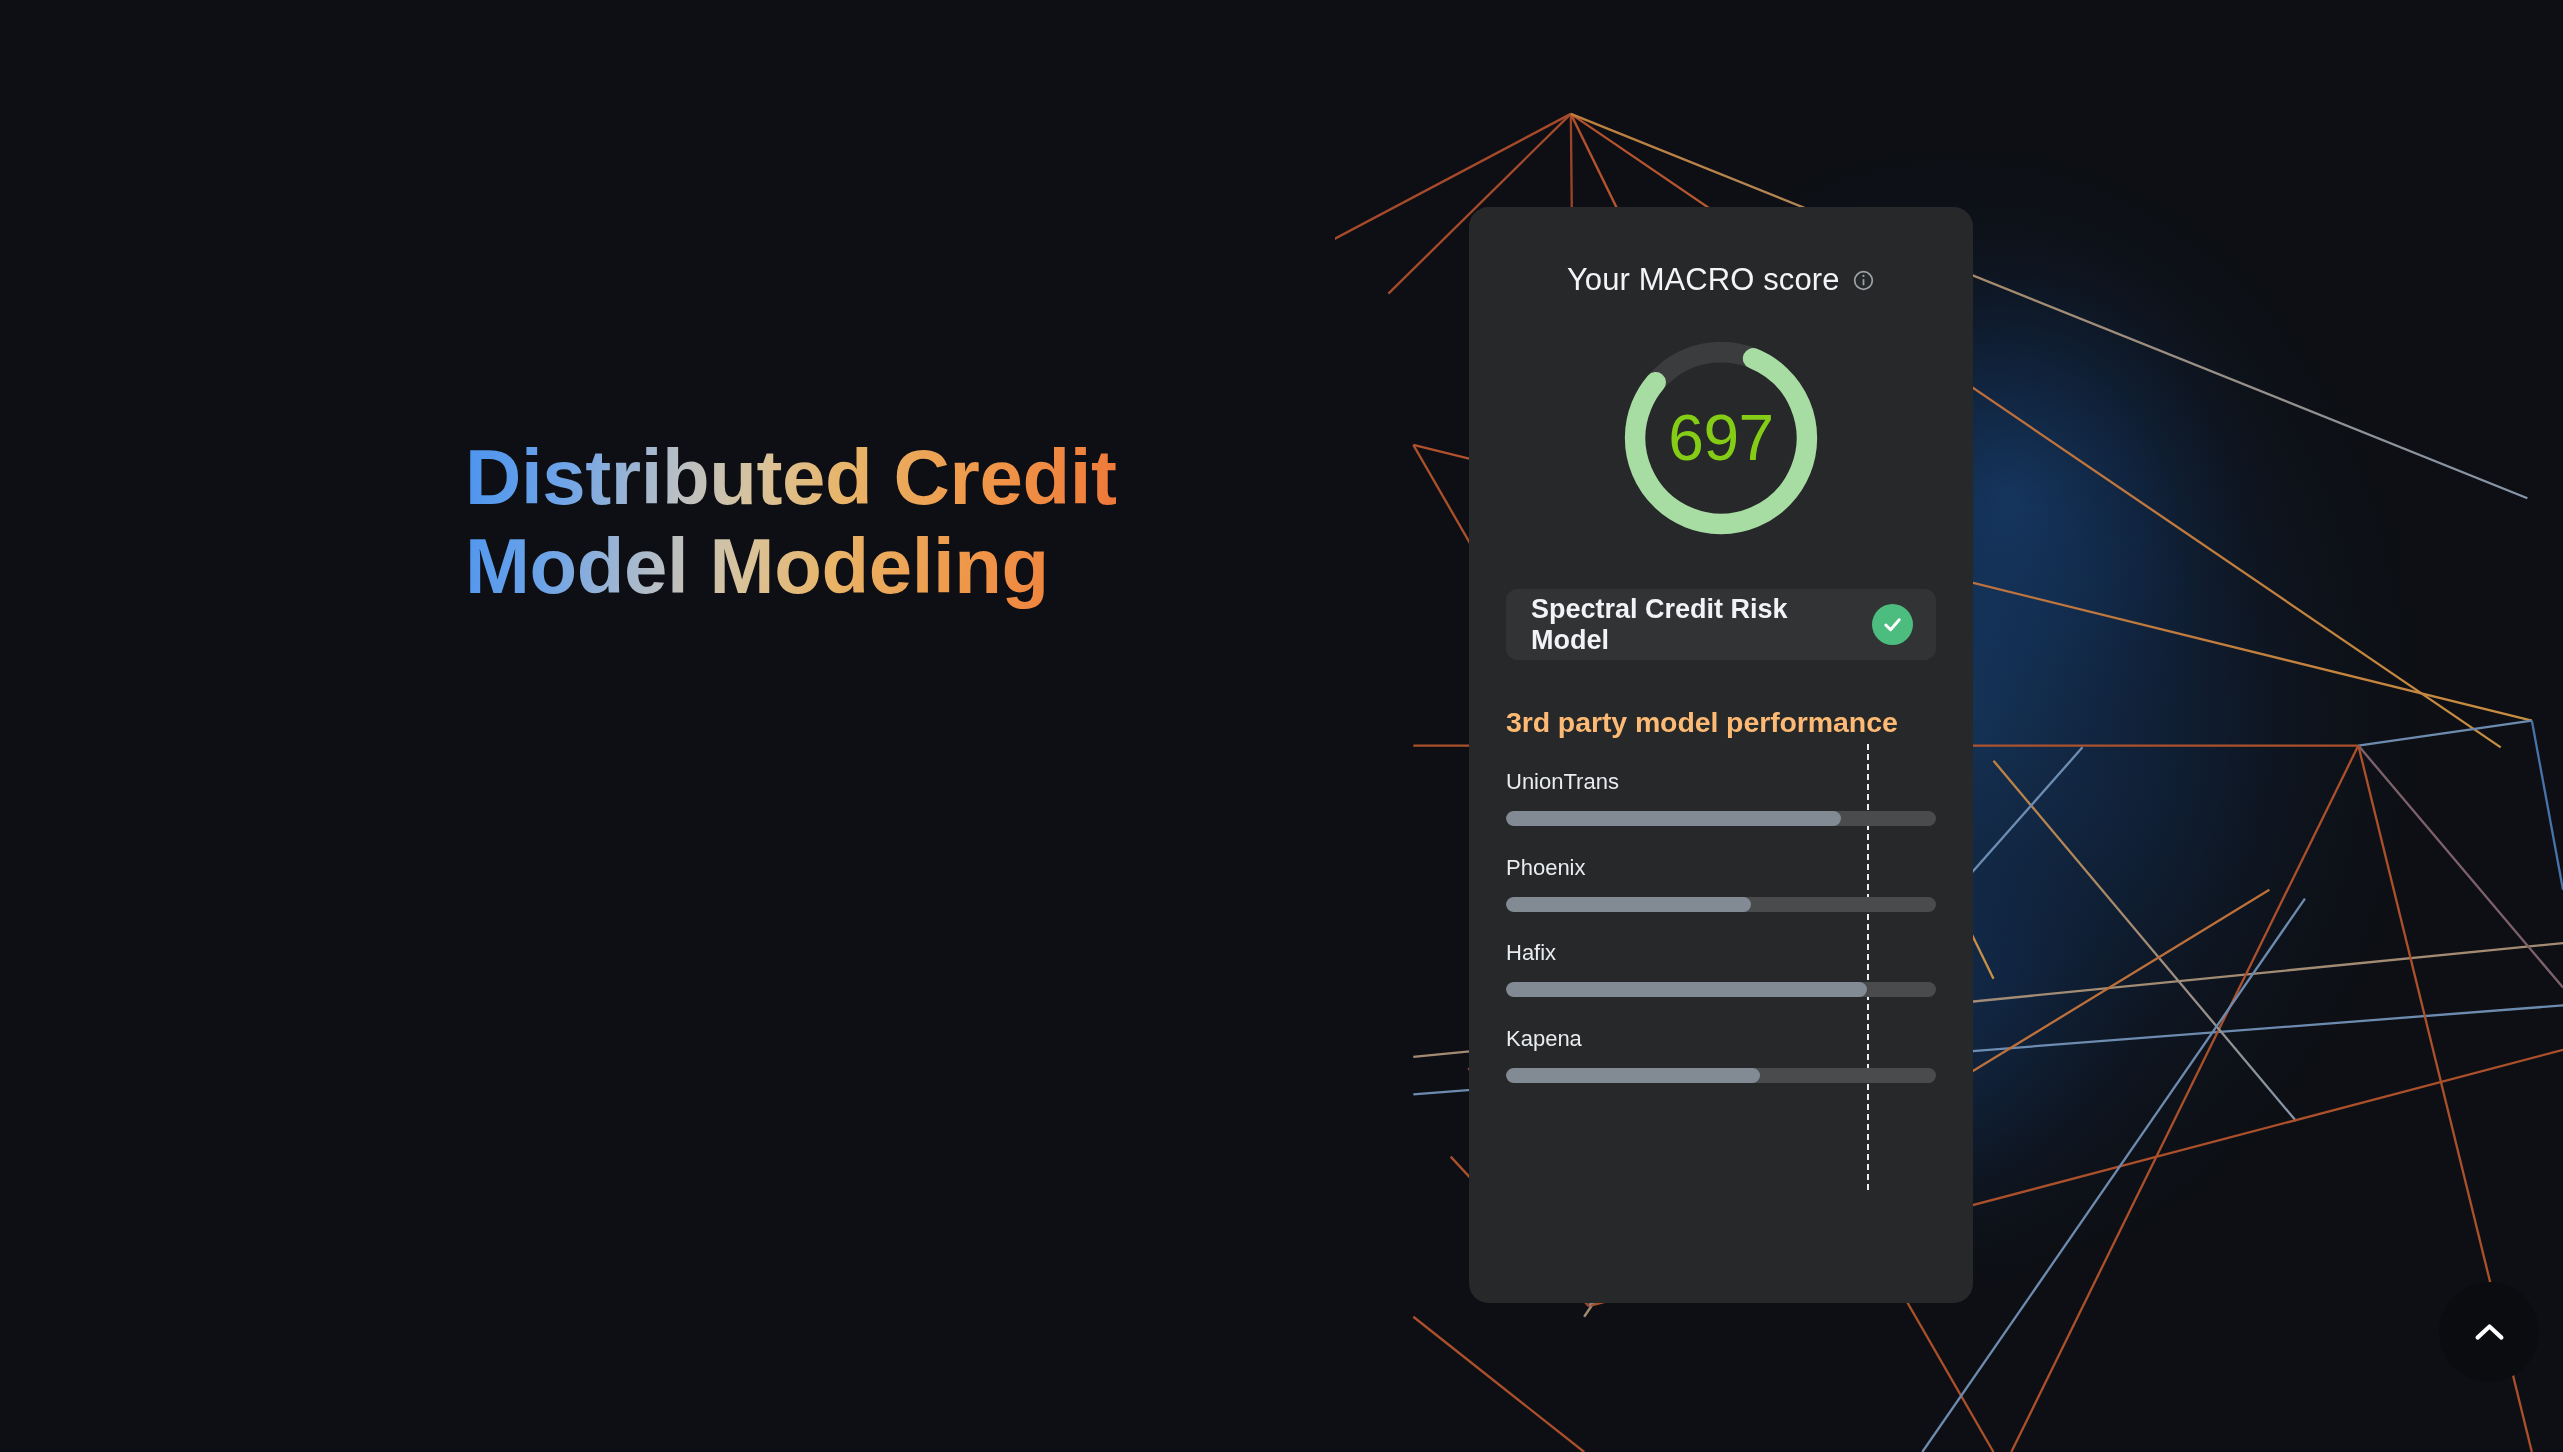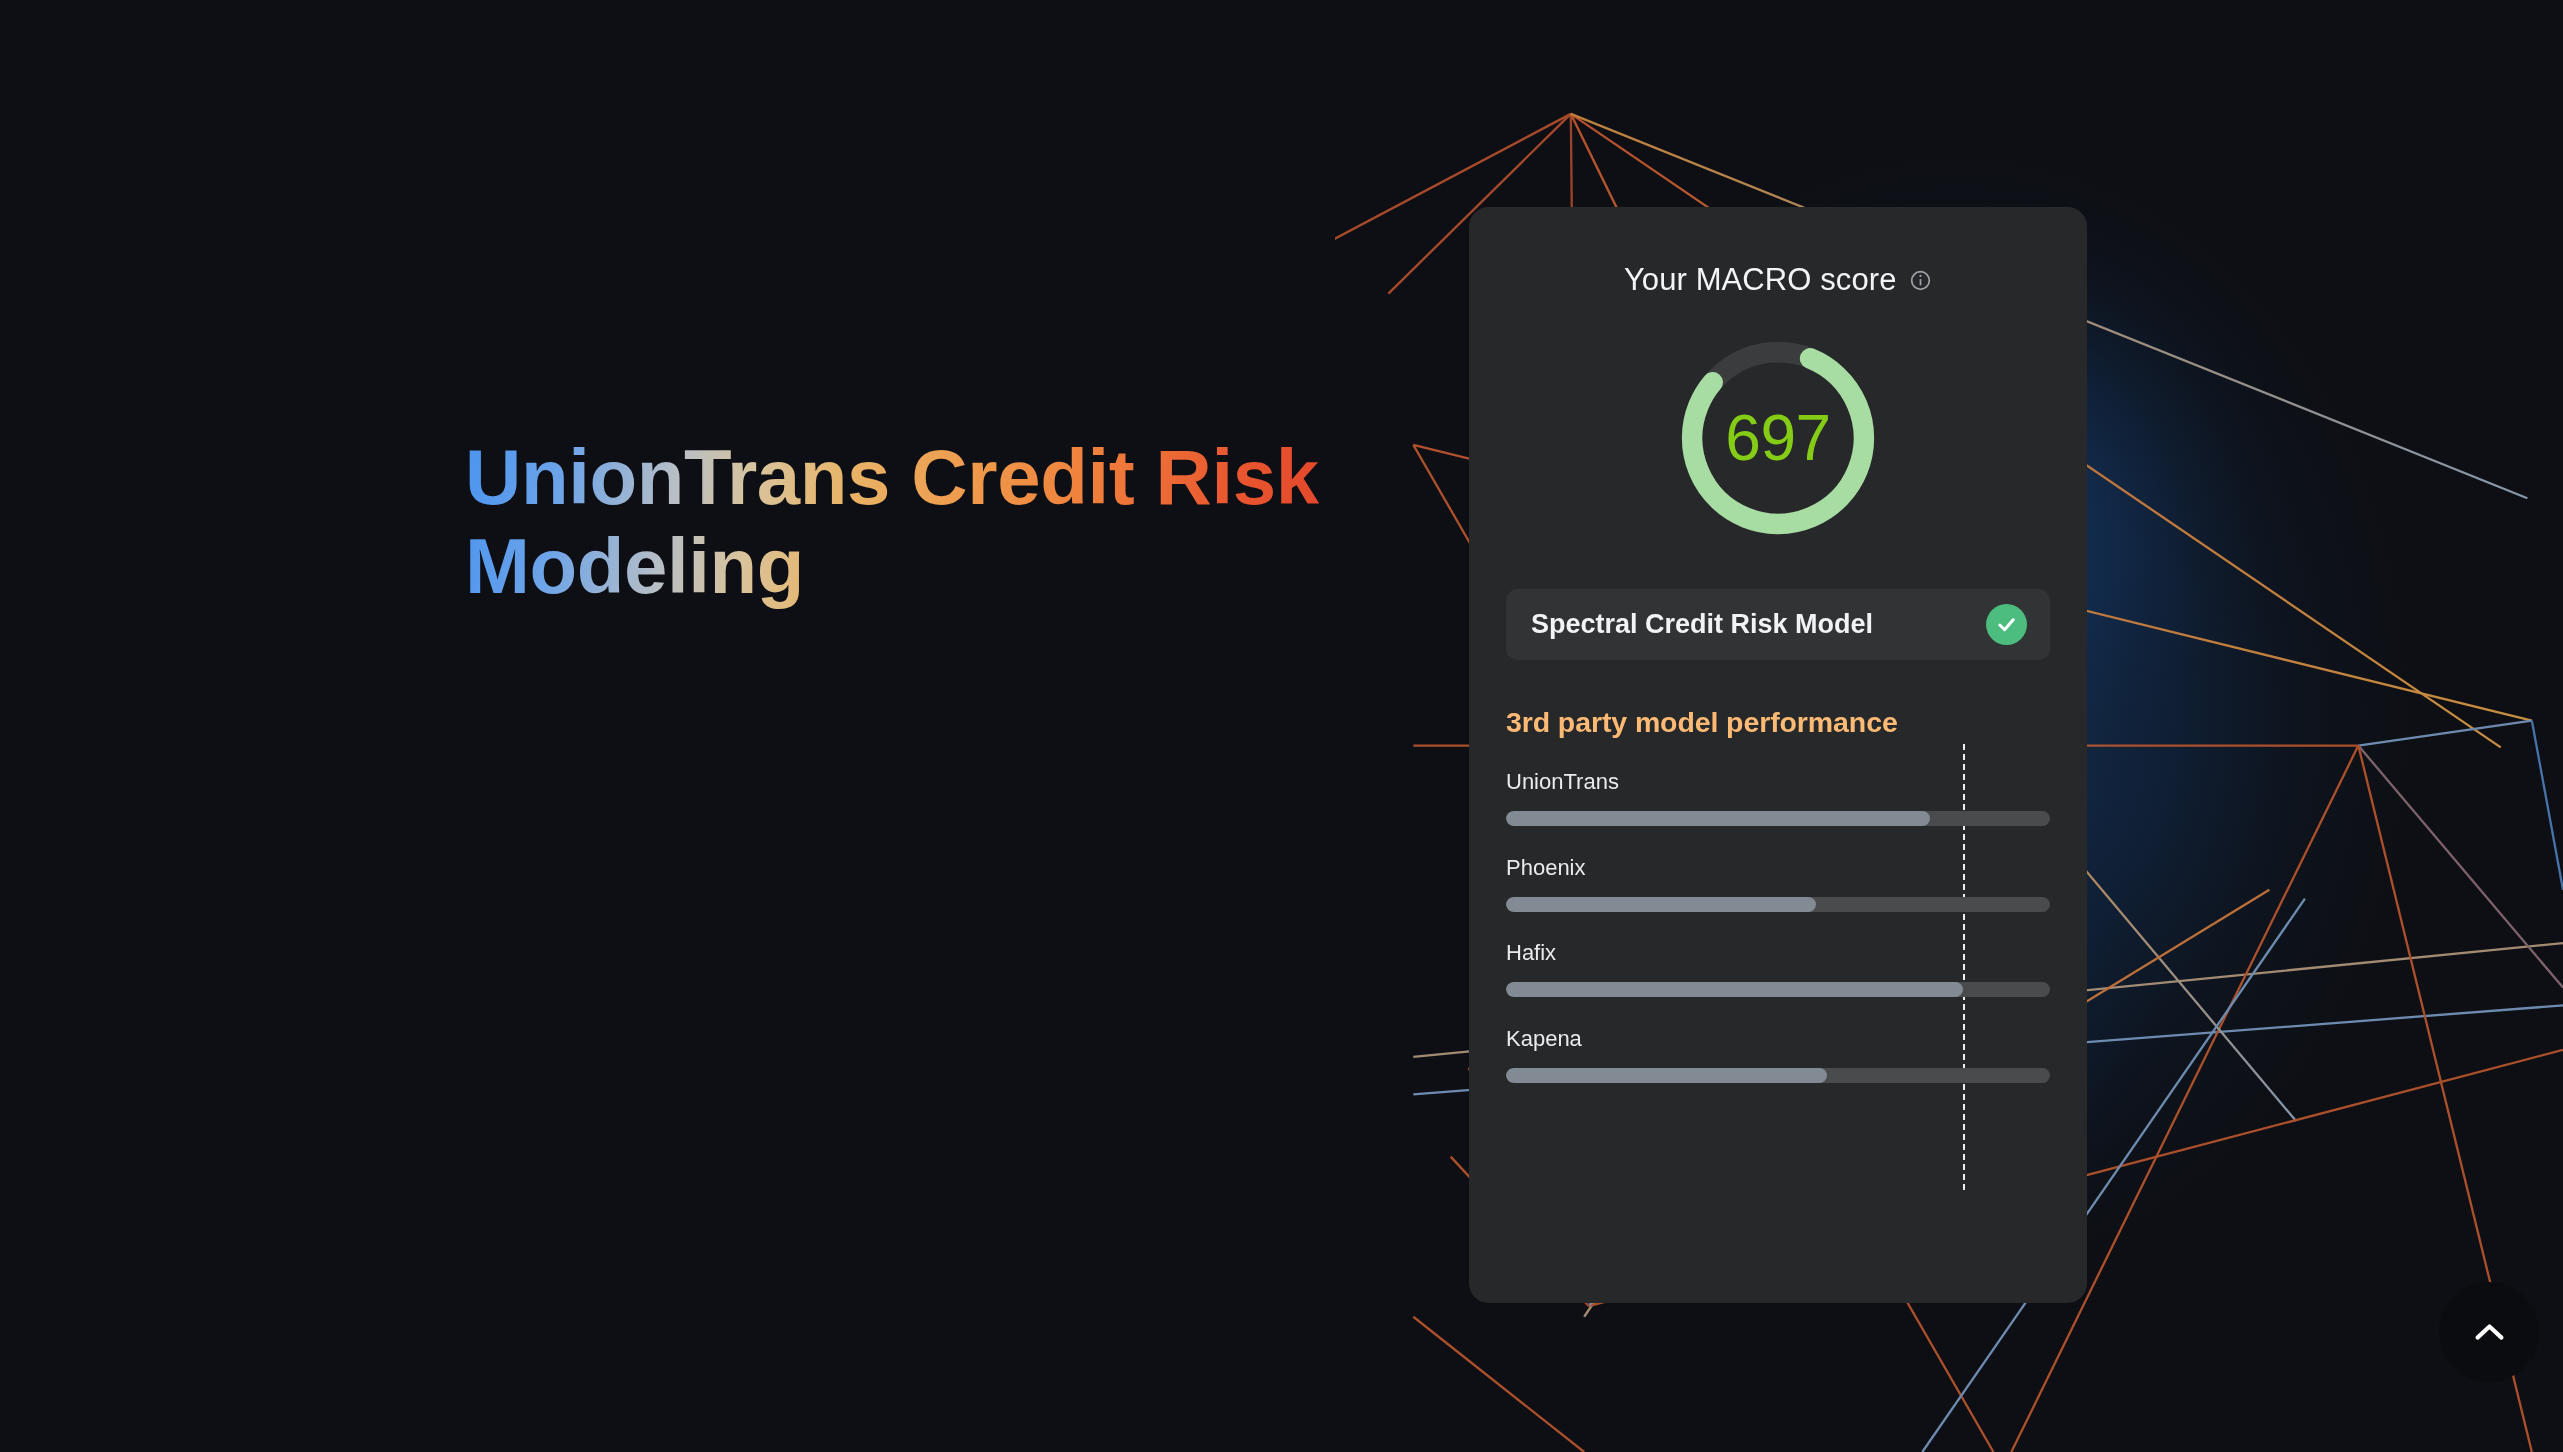--- a/index.html
+++ b/index.html
@@ -63,21 +63,21 @@
     font-weight: 700;
     color: #eef1f6;
     max-width: 801px;
   }
 
   
   #score-card {
     position: absolute;
     left: 1469px;
     top: 207px;
-    width: 618px;
+    width: 504px;
     height: 1096px;
     background: #272829;
     border-radius: 19.6px;
     padding: 39px 37px 0 37px;
     overflow: hidden;
   }
 
   .card-title-row {
     display: flex;
     align-items: center;
@@ -262,21 +262,21 @@
       <line x1="285" y1="1468" x2="1380" y2="1180" stroke="#b9562d"></line>
       <line x1="285" y1="1468" x2="840" y2="840" stroke="url(#lgC)"></line>
       <line x1="285" y1="1468" x2="130" y2="1300" stroke="#b9562d"></line>
       <line x1="285" y1="1468" x2="150" y2="1200" stroke="#a8482a"></line>
       <line x1="660" y1="1632" x2="1090" y2="1010" stroke="url(#lgC)"></line>
     </g>
   </svg>
 </div>
 
 <section id="hero">
-  <h1 id="headline">UnionTrans Credit Risk Modeling</h1>
+  <h1 id="headline">Distributed Credit Model Modeling</h1>
 </section>
 
 <section id="score-card">
 
   <div class="card-title-row">
     <span class="card-title">Your MACRO score</span>
     <span>
       <svg class="info-icon" viewBox="0 0 24 24" fill="none" stroke="#9ea3aa" stroke-width="1.8">
         <circle cx="12" cy="12" r="9.2"></circle>
         <line x1="12" y1="10.6" x2="12" y2="17"></line>

